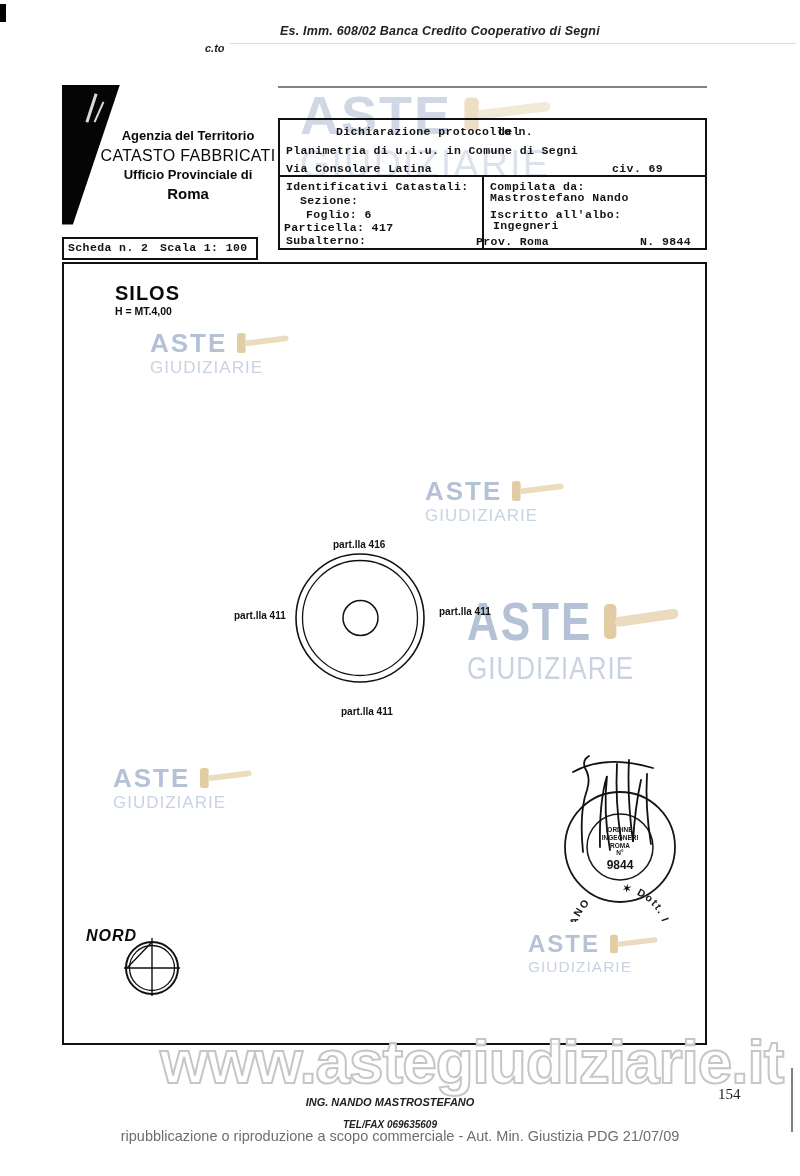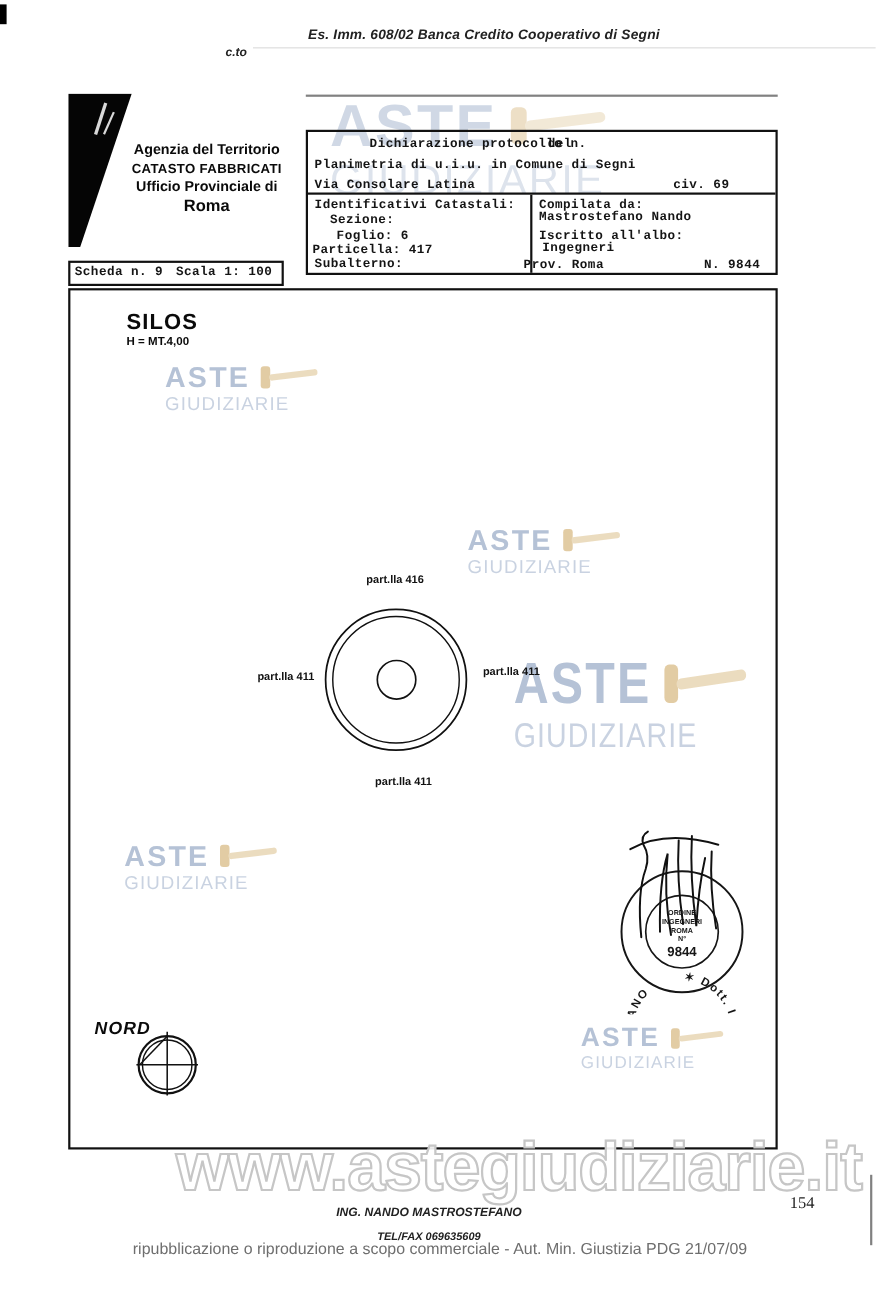--- a/index.html
+++ b/index.html
@@ -19,21 +19,21 @@
 
   
   .agency{position:absolute;left:62px;top:85px;width:218px;height:150px;}
   .agency-flag{position:absolute;left:0;top:0;width:218px;height:150px;background:#050505;
                clip-path:polygon(0 0,26.5% 0,5% 93%,0 93%);}
   .scratch{position:absolute;background:#fff;opacity:.85;}
   .s1{left:28px;top:8px;width:3px;height:30px;transform:rotate(18deg);}
   .s2{left:36px;top:16px;width:2px;height:22px;transform:rotate(24deg);}
   .agency-text{position:absolute;left:34px;top:42px;width:184px;text-align:center;line-height:1.35;color:#0a0a0a;}
   .ag1{font-size:13px;font-weight:bold;}
-  .ag2{font-size:12px;font-weight:bold;letter-spacing:.3px;}
+  .ag2{font-size:16px;font-weight:normal;letter-spacing:.3px;}
   .ag3{font-size:13px;font-weight:bold;}
   .ag4{font-size:15px;font-weight:bold;}
 
   
   .mono{font-family:"Liberation Mono","DejaVu Sans Mono",monospace;font-weight:bold;
         font-size:11.5px;letter-spacing:.4px;color:#141414;}
   .scheda-box{position:absolute;left:62px;top:237px;width:192px;height:19px;border:2px solid #111;background:transparent;}
   .scheda-box span{position:absolute;top:2px;}
   .scheda-lbl{left:4px;}
   .scala-lbl{left:96px;}
@@ -45,21 +45,21 @@
   .tline{position:absolute;white-space:nowrap;}
 
   
   .frame{position:absolute;left:62px;top:262px;width:641px;height:779px;border:2px solid #111;background:transparent;}
 
   .silos-title{position:absolute;left:115px;top:283px;color:#0a0a0a;}
   .silos-name{font-size:20px;font-weight:bold;letter-spacing:1px;line-height:1;}
   .silos-h{font-size:10.5px;font-weight:bold;margin-top:2px;}
 
   .plot-label{position:absolute;font-size:10px;font-weight:bold;color:#111;white-space:nowrap;}
-  .pl-top{left:333px;top:522px;}
+  .pl-top{left:333px;top:539px;}
   .pl-left{left:234px;top:610px;}
   .pl-right{left:439px;top:606px;}
   .pl-bottom{left:341px;top:706px;}
 
   .silo-svg{position:absolute;left:290px;top:548px;}
   .nord-label{position:absolute;left:86px;top:927px;font-size:16px;font-weight:bold;letter-spacing:1px;color:#0a0a0a;font-style:italic;}
   .compass-svg{position:absolute;left:122px;top:934px;}
   .stamp-svg{position:absolute;left:545px;top:752px;}
 
   
@@ -182,21 +182,21 @@
       </div>
       <div class="agency-text">
         <div class="ag1">Agenzia del Territorio</div>
         <div class="ag2">CATASTO FABBRICATI</div>
         <div class="ag3">Ufficio Provinciale di</div>
         <div class="ag4">Roma</div>
       </div>
     </div>
 
     <div class="scheda-box mono">
-      <span class="scheda-lbl">Scheda n. 9</span>
+      <span class="scheda-lbl">Scheda n. 2</span>
       <span class="scala-lbl">Scala 1: 100</span>
     </div>
 
     <div class="decl-table mono">
       <div class="decl-row1">
         <span class="tline" style="left:16px;top:5px;padding-left:40px;">Dichiarazione protocollo n.</span>
         <span class="tline" style="left:218px;top:5px;">del</span>
         <span class="tline" style="left:6px;top:24px;">Planimetria di u.i.u. in Comune di Segni</span>
         <span class="tline" style="left:6px;top:42px;">Via Consolare Latina</span>
         <span class="tline" style="left:332px;top:42px;">civ. 69</span>

